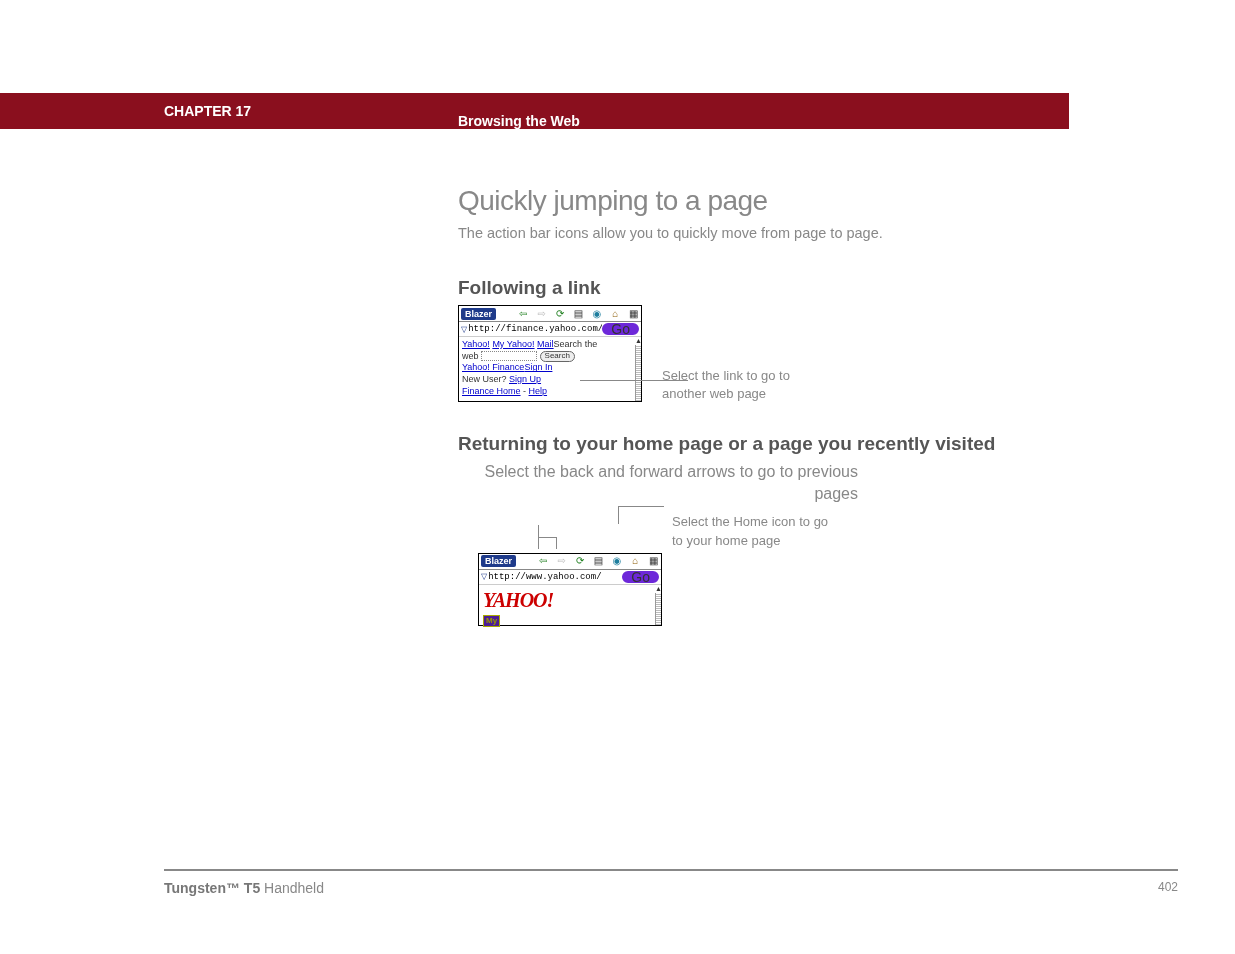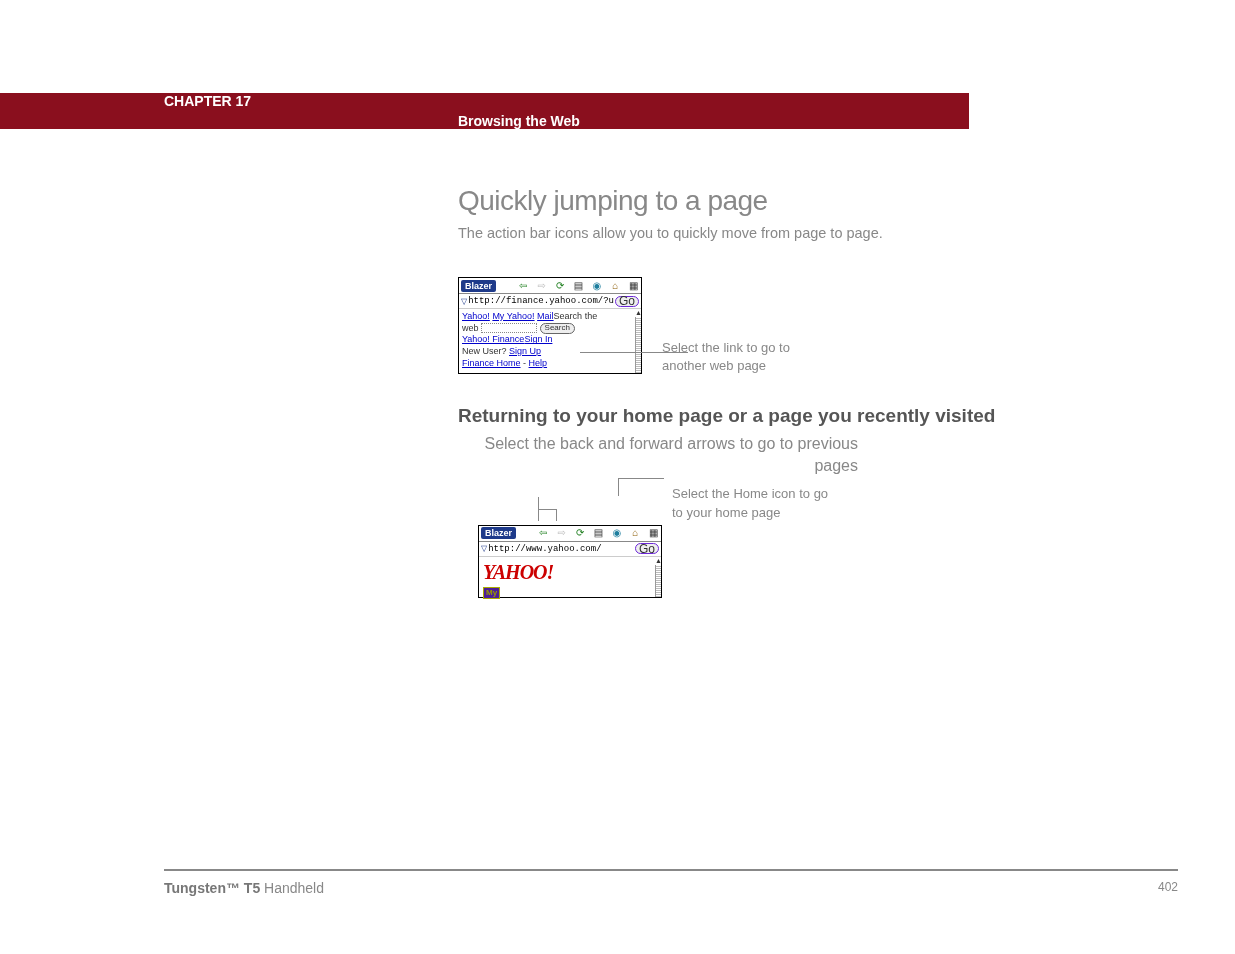--- a/index.html
+++ b/index.html
@@ -8,25 +8,25 @@
     background: #fff;
     width: 1235px;
     height: 954px;
     position: relative;
     color: #333;
   }
   .header-bar {
     position: absolute;
     top: 93px;
     left: 0;
-    width: 969px;
+    width: 1069px;
     height: 36px;
     background: #8a0f1e;
     display: flex;
-    align-items: flex-start;
+    align-items: center;
     color: #fff;
   }
   .chapter-label {
     font-size: 14px;
     font-weight: bold;
     margin-left: 164px;
     width: 294px;
   }
   .chapter-title {
     font-size: 14px;
@@ -125,23 +125,23 @@
     margin-right: 1px;
   }
   .addr-text {
     flex: 1;
     color: #000;
     white-space: nowrap;
     overflow: hidden;
     font-family: Liberation Mono, monospace;
   }
   .go-btn {
-    border: 1px solid #6d28d9;
+    border: 6px solid #6d28d9;
     border-radius: 7px;
-    font-size: 12px;
+    font-size: 14px;
     padding: 0 3px;
     background: #eee;
     height: 11px;
     display: inline-flex;
     align-items: center;
   }
   .page-body {
     font-size: 9px;
     padding: 2px 3px;
     position: relative;
@@ -258,20 +258,21 @@
 
 <div class="header-bar">
   <div class="chapter-label">CHAPTER 17</div>
   <div class="chapter-title">Browsing the Web</div>
 </div>
 
 <div class="content">
   <div class="h1">Quickly jumping to a page</div>
   <div class="intro">The action bar icons allow you to quickly move from page to page.</div>
 
+  <div class="h2">Following a link</div>
 
   <div class="figure-row">
 
     <div class="blazer-window">
       <div class="blazer-titlebar">
         <span class="blazer-logo">Blazer</span>
         <span style="flex:0 0 6px"></span>
         <span class="tb-icon" style="color:#1e7e1e">⇦</span>
         <span class="tb-icon" style="color:#bbb">⇨</span>
         <span class="tb-icon" style="color:#1e7e1e">⟳</span>

